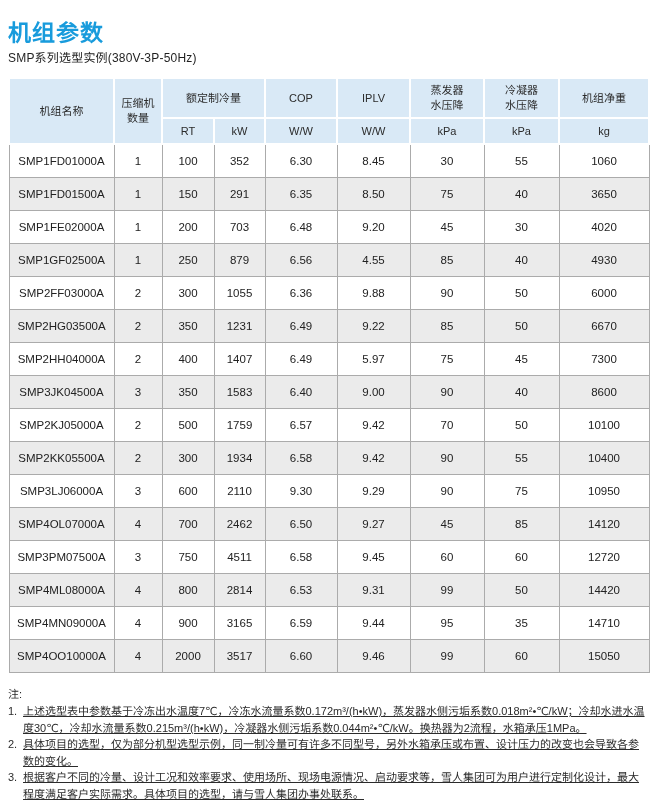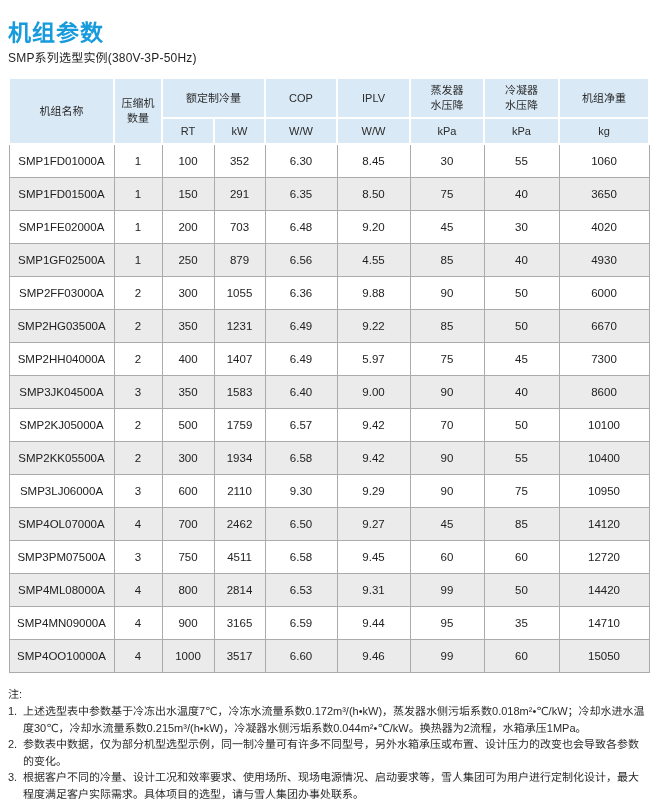--- a/index.html
+++ b/index.html
@@ -64,21 +64,21 @@
   .notes{
     margin-top:13px;
     font-size:11px;
     color:#2b2b2b;
     line-height:1.5;
     padding-right:2px;
   }
   .notes-label{margin-bottom:1px;}
   .note-item{display:flex;align-items:flex-start;}
   .note-num{flex:0 0 15px;}
-  .note-text{flex:1;}
+  .note-text{flex:1;text-decoration:underline;}
 </style>
 </head>
 <body>
 
 <div class="page">
 
   <h1 class="page-title">机组参数</h1>
 
   <div class="subtitle">SMP系列选型实例(380V-3P-50Hz)</div>
 
@@ -280,41 +280,41 @@
           <td>3165</td>
           <td>6.59</td>
           <td>9.44</td>
           <td>95</td>
           <td>35</td>
           <td>14710</td>
         </tr>
         <tr class="alt">
           <td>SMP4OO10000A</td>
           <td>4</td>
-          <td>1000</td>
+          <td>2000</td>
           <td>3517</td>
           <td>6.60</td>
           <td>9.46</td>
           <td>99</td>
           <td>60</td>
           <td>15050</td>
         </tr>
       </tbody>
   </table>
 
   <div class="notes">
     <div class="notes-label">注:</div>
     <div id="notes-list">
         <div class="note-item">
           <span class="note-num">1.</span>
           <span class="note-text">上述选型表中参数基于冷冻出水温度7℃，冷冻水流量系数0.172m³/(h•kW)，蒸发器水侧污垢系数0.018m²•℃/kW；冷却水进水温度30℃，冷却水流量系数0.215m³/(h•kW)，冷凝器水侧污垢系数0.044m²•℃/kW。换热器为2流程，水箱承压1MPa。</span>
         </div>
         <div class="note-item">
           <span class="note-num">2.</span>
-          <span class="note-text">参数表中数据，仅为部分机型选型示例，同一制冷量可有许多不同型号，另外水箱承压或布置、设计压力的改变也会导致各参数的变化。</span>
+          <span class="note-text">具体项目的选型，仅为部分机型选型示例，同一制冷量可有许多不同型号，另外水箱承压或布置、设计压力的改变也会导致各参数的变化。</span>
         </div>
         <div class="note-item">
           <span class="note-num">3.</span>
           <span class="note-text">根据客户不同的冷量、设计工况和效率要求、使用场所、现场电源情况、启动要求等，雪人集团可为用户进行定制化设计，最大程度满足客户实际需求。具体项目的选型，请与雪人集团办事处联系。</span>
         </div>
       </div>
   </div>
 
 </div>
 

